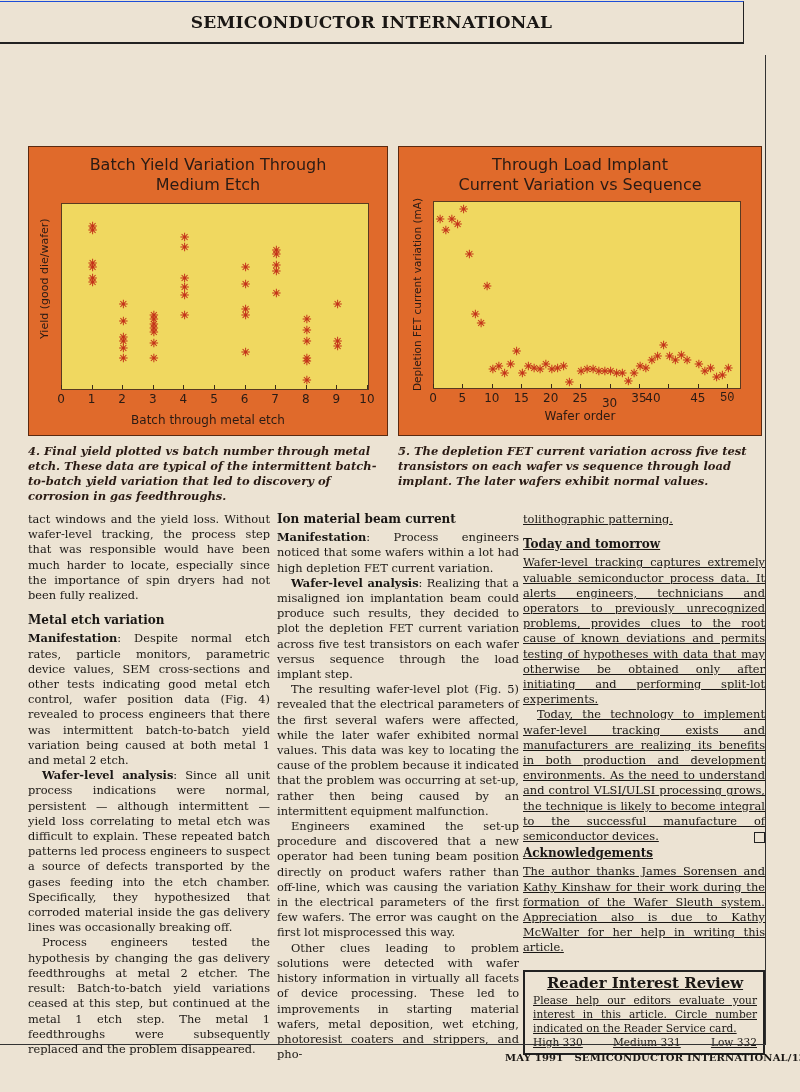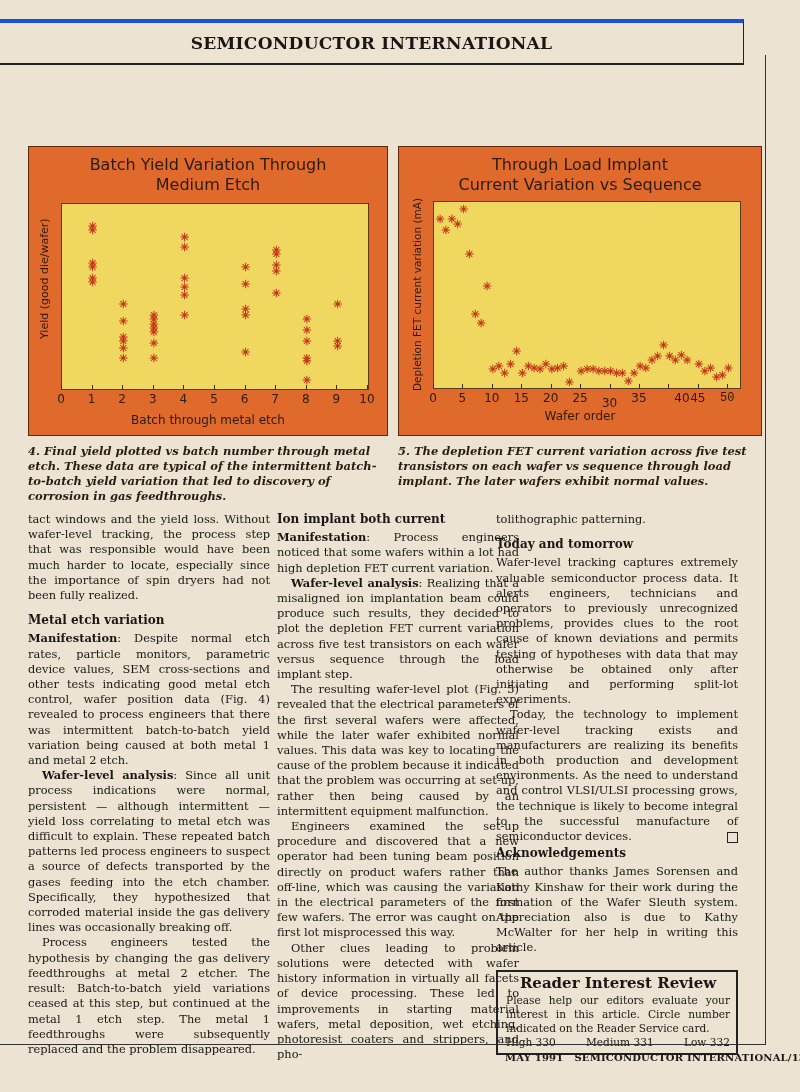--- a/index.html
+++ b/index.html
@@ -1,17 +1,17 @@
 <!DOCTYPE html>
 <html><head>
 <meta charset="utf-8">
 <style>
   html,body{margin:0;padding:0;}
   body{width:800px;height:1092px;background:#ece3d3;position:relative;overflow:hidden;font-family:"DejaVu Serif",serif;color:#1a1714;}
-  .masthead{position:absolute;left:0;top:19px;width:743px;height:40px;border-top:4px solid #1d4ed8;border-bottom:2px solid #222;border-right:1px solid #222;}
+  .masthead{position:absolute;left:0;top:1px;width:743px;height:40px;border-top:1px solid #1d4ed8;border-bottom:2px solid #222;border-right:1px solid #222;}
   .masthead-title{position:absolute;left:0;right:0;top:10px;text-align:center;font-family:"DejaVu Serif",serif;font-weight:bold;font-size:17px;letter-spacing:0.3px;}
   .rightrule{position:absolute;left:765px;top:55px;width:1px;height:990px;background:#333;}
   .figpanel{position:absolute;top:146px;height:288px;background:#e06a2b;border:1px solid #5a2a10;}
   .fig-title{position:absolute;left:0;right:0;top:8px;text-align:center;font-family:"DejaVu Sans",sans-serif;font-size:16px;line-height:20px;color:#2a1b14;}
   .plot{position:absolute;background:#f0d860;border:1px solid #5a3a20;}
   .ylab{position:absolute;font-family:"DejaVu Sans",sans-serif;font-size:11px;color:#2a1b14;transform:rotate(-90deg);transform-origin:left top;white-space:nowrap;}
   .xlab{position:absolute;left:0;right:0;text-align:center;font-family:"DejaVu Sans",sans-serif;font-size:12px;color:#2a1b14;}
   .tick{position:absolute;font-family:"DejaVu Sans",sans-serif;font-size:12px;color:#2a1b14;transform:translateX(-50%);}
   .tickmark{position:absolute;width:1px;height:4px;background:#3a2a1a;}
   .pt{position:absolute;width:9px;height:9px;transform:translate(-50%,-50%);color:#c4341a;font-size:11px;line-height:9px;text-align:center;font-weight:bold;}
@@ -181,48 +181,48 @@
     <div class="tick" style="left: 122.269px; top: 244px;">15</div>
     <div class="tickmark" style="left: 151.692px; top: 237px;"></div>
     <div class="tick" style="left: 151.692px; top: 244px;">20</div>
     <div class="tickmark" style="left: 181.115px; top: 237px;"></div>
     <div class="tick" style="left: 181.115px; top: 244px;">25</div>
     <div class="tickmark" style="left: 210.538px; top: 237px;"></div>
     <div class="tick" style="left: 210.538px; top: 249px;">30</div>
     <div class="tickmark" style="left: 239.962px; top: 237px;"></div>
     <div class="tick" style="left: 239.962px; top: 244px;">35</div>
     <div class="tickmark" style="left: 269.385px; top: 237px;"></div>
-    <div class="tick" style="left: 283px; top: 244px;">40</div>
+    <div class="tick" style="left: 254px; top: 244px;">40</div>
     <div class="tickmark" style="left: 298.808px; top: 237px;"></div>
     <div class="tick" style="left: 298.808px; top: 244px;">45</div>
     <div class="tickmark" style="left: 328.231px; top: 237px;"></div>
     <div class="tick" style="left: 328.231px; top: 244px; font-family: Liberation Mono, monospace;">50</div>
   </div>
 
 <div class="caption" style="left:28px;width:360px;">4. Final yield plotted vs batch number through metal etch. These data are typical of the intermittent batch-to-batch yield variation that led to discovery of corrosion in gas feedthroughs.</div>
 <div class="caption" style="left:398px;width:360px;">5. The depletion FET current variation across five test transistors on each wafer vs sequence through load implant. The later wafers exhibit normal values.</div>
 
 <div class="col" style="left:28px;">
   <p>tact windows and the yield loss. Without wafer-level tracking, the process step that was responsible would have been much harder to locate, especially since the importance of spin dryers had not been fully realized.</p>
   <h3>Metal etch variation</h3>
   <p><span class="b">Manifestation</span><span>: Despite normal etch rates, particle monitors, parametric device values, SEM cross-sections and other tests indicating good metal etch control, wafer position data (Fig. 4) revealed to process engineers that there was intermittent batch-to-batch yield variation being caused at both metal 1 and metal 2 etch.</span></p>
   <p class="ind"><span class="b">Wafer-level analysis</span><span>: Since all unit process indications were normal, persistent — although intermittent — yield loss correlating to metal etch was difficult to explain. These repeated batch patterns led process engineers to suspect a source of defects transported by the gases feeding into the etch chamber. Specifically, they hypothesized that corroded material inside the gas delivery lines was occasionally breaking off.</span></p>
   <p class="ind">Process engineers tested the hypothesis by changing the gas delivery feedthroughs at metal 2 etcher. The result: Batch-to-batch yield variations ceased at this step, but continued at the metal 1 etch step. The metal 1 feedthroughs were subsequently replaced and the problem disappeared.</p>
 </div>
 
 <div class="col" style="left:277px;top:508px;">
-  <h3 style="margin-top:4px;">Ion implant both current</h3>
+  <h3 style="margin-top:4px;">Ion material beam current</h3>
   <p><span class="b">Manifestation</span><span>: Process engineers noticed that some wafers within a lot had high depletion FET current variation.</span></p>
   <p class="ind"><span class="b">Wafer-level analysis</span><span>: Realizing that a misaligned ion implantation beam could produce such results, they decided to plot the depletion FET current variation across five test transistors on each wafer versus sequence through the load implant step.</span></p>
   <p class="ind">The resulting wafer-level plot (Fig. 5) revealed that the electrical parameters of the first several wafers were affected, while the later wafer exhibited normal values. This data was key to locating the cause of the problem because it indicated that the problem was occurring at set-up, rather then being caused by an intermittent equipment malfunction.</p>
   <p class="ind">Engineers examined the set-up procedure and discovered that a new operator had been tuning beam position directly on product wafers rather than off-line, which was causing the variation in the electrical parameters of the first few wafers. The error was caught on the first lot misprocessed this way.</p>
   <p class="ind">Other clues leading to problem solutions were detected with wafer history information in virtually all facets of device processing. These led to improvements in starting material wafers, metal deposition, wet etching, photoresist coaters and strippers, and pho-</p>
 </div>
 
-<div class="col" style="left:496px;">
+<div class="col" style="left:523px;text-decoration:underline;">
   <p>tolithographic patterning.</p>
   <h3>Today and tomorrow</h3>
   <p>Wafer-level tracking captures extremely valuable semiconductor process data. It alerts engineers, technicians and operators to previously unrecognized problems, provides clues to the root cause of known deviations and permits testing of hypotheses with data that may otherwise be obtained only after initiating and performing split-lot experiments.</p>
   <p class="ind"><span>Today, the technology to implement wafer-level tracking exists and manufacturers are realizing its benefits in both production and development environments. As the need to understand and control VLSI/ULSI processing grows, the technique is likely to become integral to the successful manufacture of semiconductor devices.</span><span class="endbox"></span></p>
   <h3 style="margin-top:2px;">Acknowledgements</h3>
   <p>The author thanks James Sorensen and Kathy Kinshaw for their work during the formation of the Wafer Sleuth system. Appreciation also is due to Kathy McWalter for her help in writing this article.</p>
   <div class="rir">
     <div class="rir-title">Reader Interest Review</div>
     <div class="rir-body">Please help our editors evaluate your interest in this article. Circle number indicated on the Reader Service card.</div>
     <div class="rir-row">

